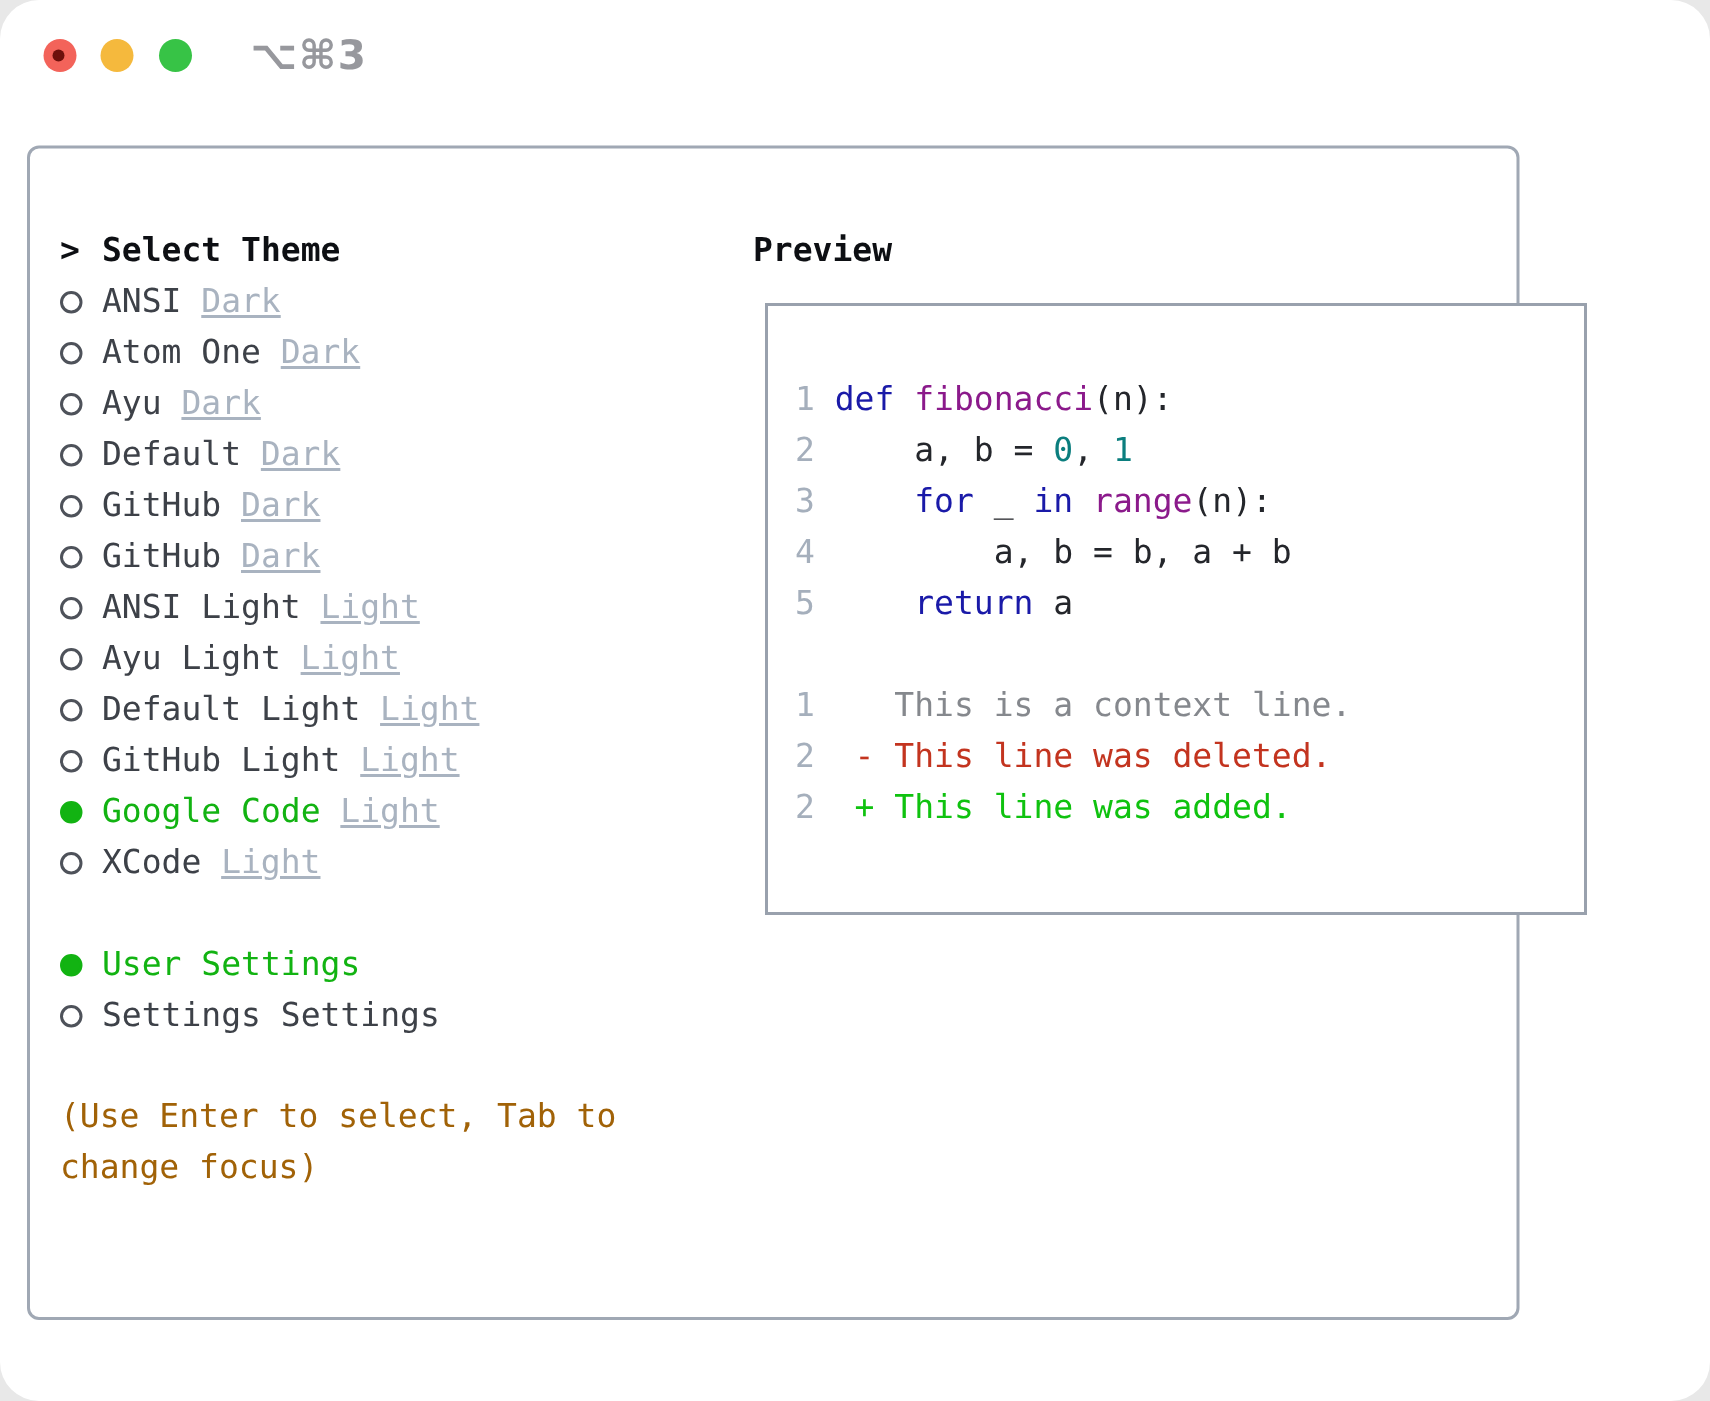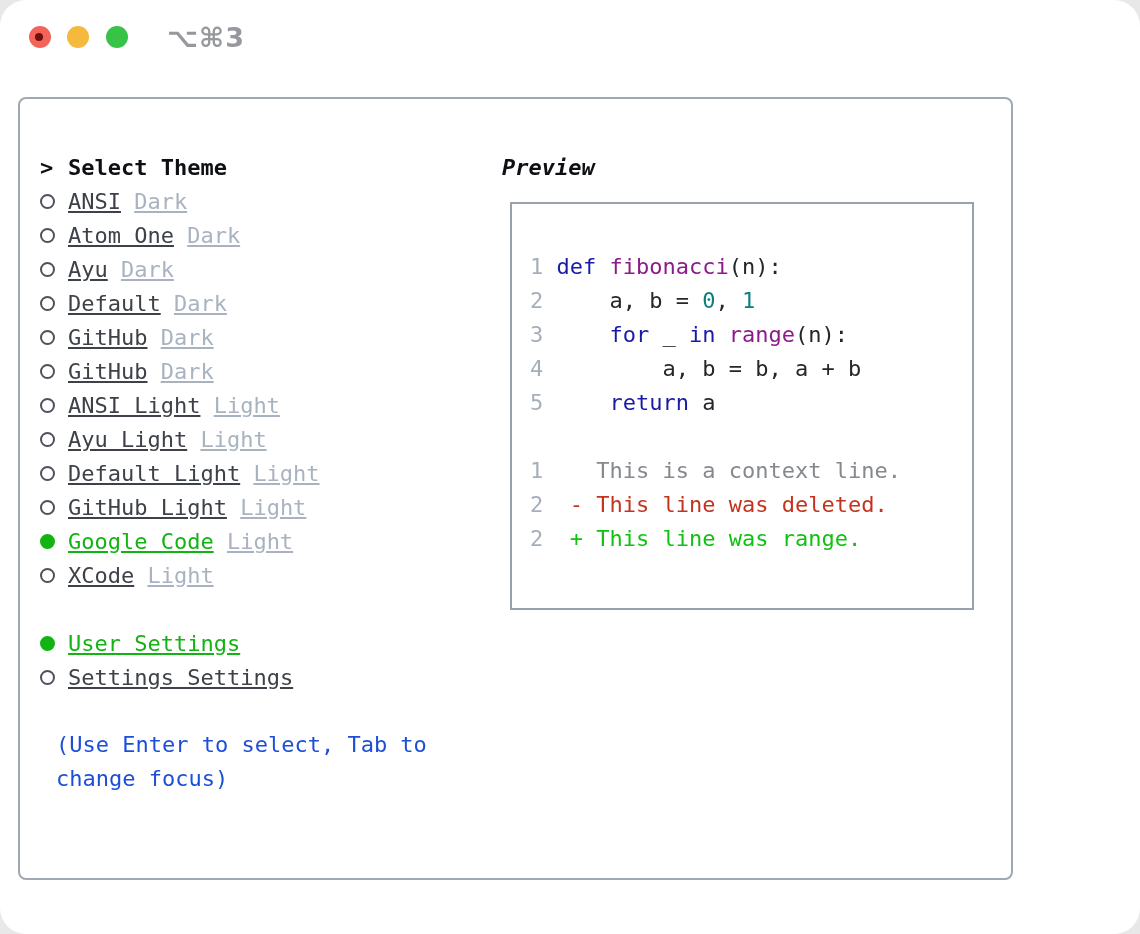--- a/index.html
+++ b/index.html
@@ -36,37 +36,37 @@
   .row{display:flex;align-items:center;height:34px;white-space:pre;}
   .left-col{position:absolute;left:20px;top:51px;font-size:22px;}
   .marker{display:inline-block;width:28px;font-weight:bold;color:#0d0f13;}
   .col-header{font-weight:bold;color:#0d0f13;}
   .radio{
     display:inline-block;box-sizing:border-box;
     width:15px;height:15px;border-radius:50%;
     border:2px solid #4e525a;margin-right:13px;flex:0 0 auto;
   }
   .radio.selected{background:var(--accent);border-color:var(--accent);}
-  .item-name{color:#3d4148;text-decoration:underline;}
+  .item-name{color:#3d4148;}
   .item-name.selected{color:var(--accent);}
   .variant{color:#a9b3c0;margin-left:13.2px;text-decoration:underline;}
   .indent{padding-left:28px;}
   .spacer{height:34px;}
   .hint{
-    width:445px;color:#1d4ed8;font-size:22px;line-height:34px;
-    white-space:normal;word-break:normal;margin-left:16px;
+    width:445px;color:#a16207;font-size:22px;line-height:34px;
+    white-space:normal;word-break:normal;
   }
   
   .preview-title{
     position:absolute;left:482px;top:51px;height:34px;display:flex;align-items:center;
-    font-size:22px;font-weight:bold;color:#0d0f13;font-style:italic;
+    font-size:22px;font-weight:bold;color:#0d0f13;
   }
   .preview-box{
     position:absolute;left:490px;top:103px;
-    width:464px;height:408px;box-sizing:border-box;
+    width:548px;height:408px;box-sizing:border-box;
     border:2px solid #99a1ad;background:#ffffff;
     padding:46px 0 0 18px;overflow:hidden;
   }
   .cline{height:34px;line-height:34px;font-size:22px;white-space:pre;}
   .lnum{color:var(--lnum);}
   .kw{color:var(--kw);}
   .typ{color:var(--typ);}
   .lit{color:var(--lit);}
   .pln{color:var(--pln);}
   .ctx{color:var(--ctx);text-align:right;}
@@ -128,18 +128,18 @@
           <div class="cline"><span class="lnum">1 </span><span class="kw">def</span><span class="pln"> </span><span class="typ">fibonacci</span><span class="pln">(n):</span></div>
           <div class="cline"><span class="lnum">2 </span><span class="pln">    a, b = </span><span class="lit">0</span><span class="pln">, </span><span class="lit">1</span></div>
           <div class="cline"><span class="lnum">3 </span><span class="pln">    </span><span class="kw">for</span><span class="pln"> _ </span><span class="kw">in</span><span class="pln"> </span><span class="typ">range</span><span class="pln">(n):</span></div>
           <div class="cline"><span class="lnum">4 </span><span class="pln">        a, b = b, a + b</span></div>
           <div class="cline"><span class="lnum">5 </span><span class="pln">    </span><span class="kw">return</span><span class="pln"> a</span></div>
         </div>
       <div class="spacer"></div>
       <div id="diff-lines">
           <div class="cline"><span class="lnum">1 </span><span class="ctx">   This is a context line.</span></div>
           <div class="cline"><span class="lnum">2 </span><span class="del"> - This line was deleted.</span></div>
-          <div class="cline"><span class="lnum">2 </span><span class="add"> + This line was range.</span></div>
+          <div class="cline"><span class="lnum">2 </span><span class="add"> + This line was added.</span></div>
         </div>
     </div>
 
   </div>
 </div>
 
 </body></html>

